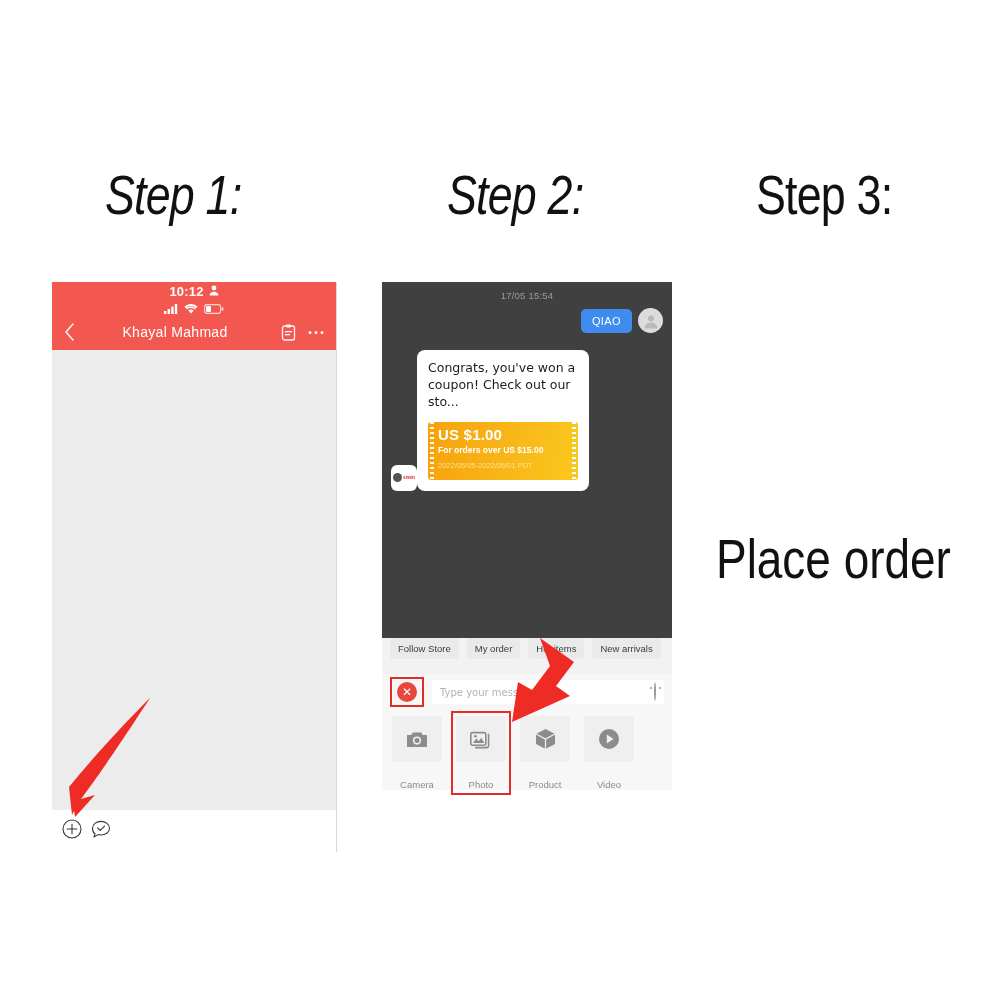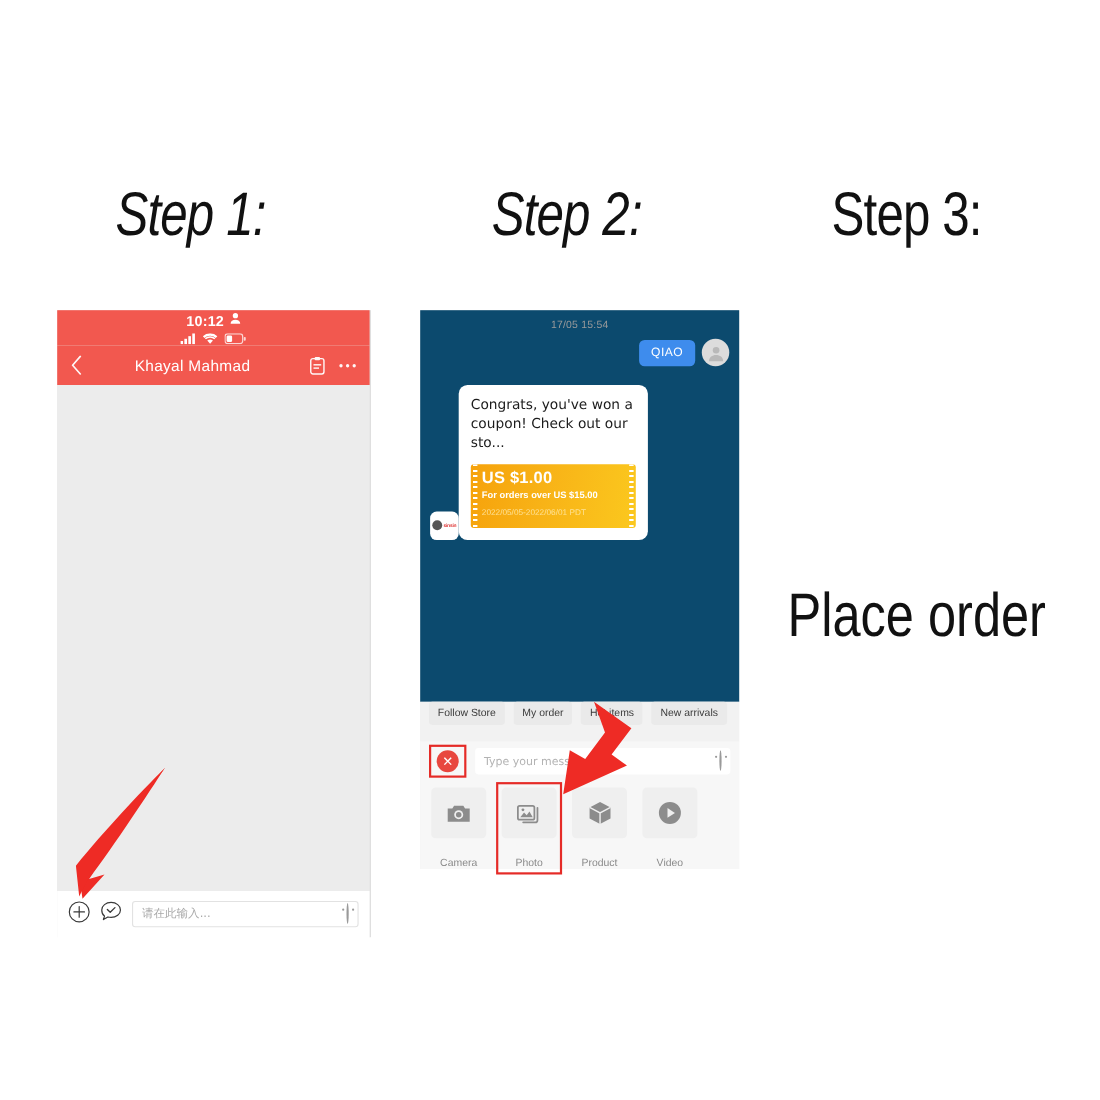--- a/index.html
+++ b/index.html
@@ -43,21 +43,21 @@
     display:flex;align-items:center;padding:0 10px;box-sizing:border-box;gap:9px;}
   #p1-field{flex:1;height:24px;border:1px solid #e2e2e2;border-radius:3px;
     background:#fff;display:flex;align-items:center;justify-content:space-between;
     padding:0 8px;box-sizing:border-box;}
   #p1-field .ph{font-size:10.5px;color:#a9a9a9;
     font-family:"DejaVu Sans","Liberation Sans",sans-serif;}
   #p1-foot{left:0;top:570px;width:284px;height:14px;background:#fff;}
 
   
   #phone2{left:382px;top:282px;width:290px;height:508px;background:#f2f2f2;}
-  #p2-chat{left:0;top:0;width:290px;height:356px;background:#0c4a6e;}
+  #p2-chat{left:0;top:0;width:290px;height:356px;background:#404040;}
   #p2-time{width:100%;text-align:center;font-size:9.5px;color:#9a9a9a;
     padding-top:8px;letter-spacing:.2px;}
   #p2-row-out{position:absolute;right:9px;top:26px;display:flex;align-items:center;gap:6px;}
   .bubble-out{background:#3e8ced;color:#fff;font-size:11px;border-radius:5px;
     padding:6px 11px;letter-spacing:.4px;}
   .avatar{width:25px;height:25px;border-radius:50%;background:#dcdcdc;
     display:flex;align-items:center;justify-content:center;}
   #p2-row-in{position:absolute;left:9px;top:68px;display:flex;align-items:flex-end;gap:0;}
   .store-logo{width:26px;height:26px;border-radius:6px;background:#fff;
     display:flex;align-items:center;justify-content:center;gap:1px;margin-top:4px;}
@@ -184,24 +184,20 @@
           <circle cx="10" cy="10" r="9" fill="none" stroke="#3a3a3a" stroke-width="1.1"></circle>
           <path d="M10 5.2v9.6M5.2 10h9.6" stroke="#3a3a3a" stroke-width="1.1" stroke-linecap="round"></path>
         </svg>
     </span>
     <span>
       <svg width="20" height="19" viewBox="0 0 20 19">
           <path d="M10 1.4c4.7 0 8.5 3 8.5 6.8s-3.8 6.8-8.5 6.8c-1 0-2-0.1-2.9-0.4L3 17l1-3.2C2.2 12.6 1.5 10.8 1.5 8.2 1.5 4.4 5.3 1.4 10 1.4z" fill="none" stroke="#3a3a3a" stroke-width="1.1" stroke-linejoin="round"></path>
           <path d="M6.6 7.8 9.2 10.4l4.3-4.3" fill="none" stroke="#3a3a3a" stroke-width="1.2" stroke-linecap="round" stroke-linejoin="round"></path>
         </svg>
     </span>
-    <div id="p1-field">
-      <span class="ph">请在此输入...</span>
-      <span><span class="smiley"><i></i></span></span>
-    </div>
   </div>
   <div class="abs" id="p1-foot"></div>
 </div>
 
 <svg class="abs" style="left:55px;top:695px;" width="100" height="130" viewBox="0 0 100 130">
   <path d="M95 3 C 80 26, 50 72, 26 104 L 40 100 L 20 122 L 16 94 L 24 100 C 48 68, 76 24, 95 3 Z" fill="#ee2b25"></path>
   <path d="M95 3 C 72 34, 44 78, 24 106 L 17 120 L 14 92 C 40 60, 72 26, 95 3 Z" fill="#ee2b25"></path>
 </svg>
 
 <div class="abs" id="phone2">

